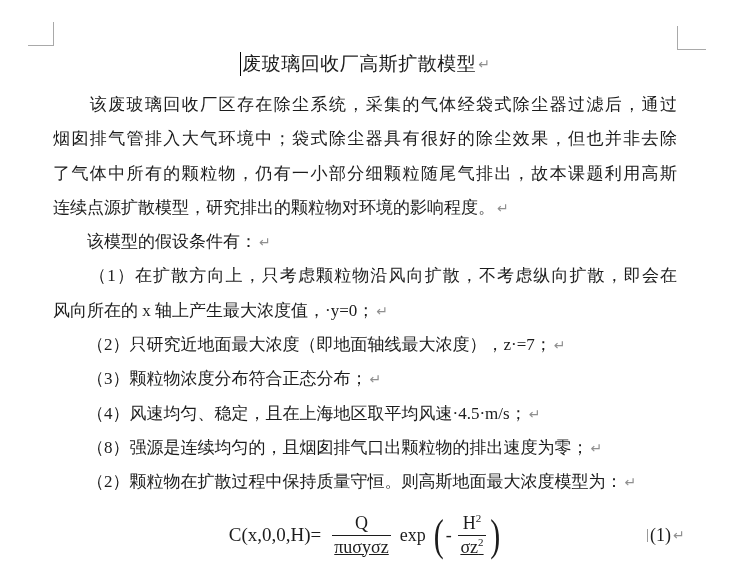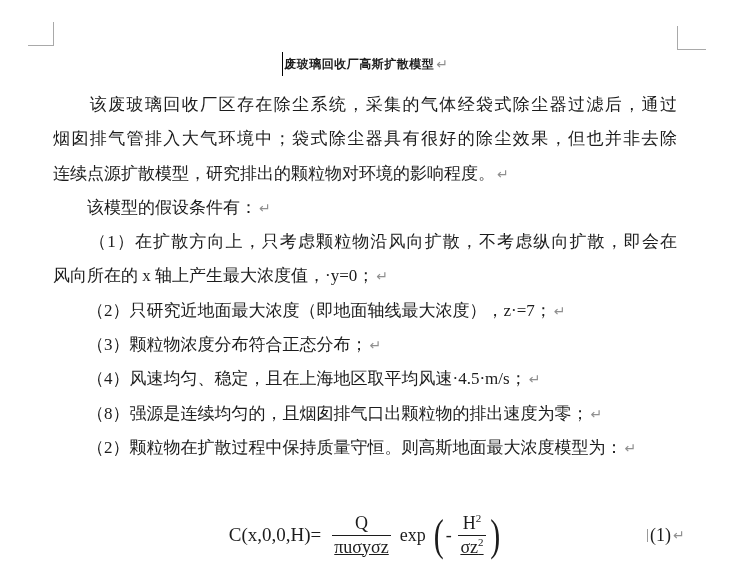--- a/index.html
+++ b/index.html
@@ -16,21 +16,21 @@
   .crop.tl{left:28px;top:22px;width:25px;height:23px;
     border-right:1px solid #a9a9a9;border-bottom:1px solid #a9a9a9;}
   .crop.tr{left:677px;top:26px;width:28px;height:23px;
     border-left:1px solid #a9a9a9;border-bottom:1px solid #a9a9a9;}
   
   .title-row{
     position:absolute;left:53px;top:47px;width:624px;height:34px;
     display:flex;align-items:center;justify-content:center;
   }
   .caret{width:1px;height:24px;background:#000;margin-right:1px;}
-  .title{font-size:12px;font-weight:bold;letter-spacing:0.5px;white-space:nowrap;}
+  .title{font-size:19px;font-weight:normal;letter-spacing:0.5px;white-space:nowrap;}
   .pmark{color:#8f8f8f;font-size:14px;margin-left:2px;
     font-family:"DejaVu Sans",sans-serif;font-weight:normal;}
   
   .textcol{position:absolute;left:53px;top:88px;width:624px;}
   .line{
     height:34.3px;line-height:34.3px;font-size:17px;
     white-space:nowrap;overflow:visible;
   }
   .line.just{
     white-space:normal;
@@ -68,20 +68,21 @@
 
   <div class="title-row">
     <span class="caret"></span>
     <span class="title">废玻璃回收厂高斯扩散模型</span>
     <span class="pmark">↵</span>
   </div>
 
   <div class="textcol">
     <div class="line just">　　该废玻璃回收厂区存在除尘系统，采集的气体经袋式除尘器过滤后，通过</div>
     <div class="line just">烟囱排气管排入大气环境中；袋式除尘器具有很好的除尘效果，但也并非去除</div>
+    <div class="line just">了气体中所有的颗粒物，仍有一小部分细颗粒随尾气排出，故本课题利用高斯</div>
     <div class="line"><span>连续点源扩散模型，研究排出的颗粒物对环境的影响程度。</span><span class="pmark">↵</span></div>
     <div class="line"><span>　　该模型的假设条件有：</span><span class="pmark">↵</span></div>
     <div class="line just">　　（1）在扩散方向上，只考虑颗粒物沿风向扩散，不考虑纵向扩散，即会在</div>
     <div class="line"><span>风向所在的 x 轴上产生最大浓度值，·y=0；</span><span class="pmark">↵</span></div>
     <div class="line"><span>　　（2）只研究近地面最大浓度（即地面轴线最大浓度），z·=7；</span><span class="pmark">↵</span></div>
     <div class="line"><span>　　（3）颗粒物浓度分布符合正态分布；</span><span class="pmark">↵</span></div>
     <div class="line"><span>　　（4）风速均匀、稳定，且在上海地区取平均风速·4.5·m/s；</span><span class="pmark">↵</span></div>
     <div class="line"><span>　　（8）强源是连续均匀的，且烟囱排气口出颗粒物的排出速度为零；</span><span class="pmark">↵</span></div>
     <div class="line"><span>　　（2）颗粒物在扩散过程中保持质量守恒。则高斯地面最大浓度模型为：</span><span class="pmark">↵</span></div>
   </div>

